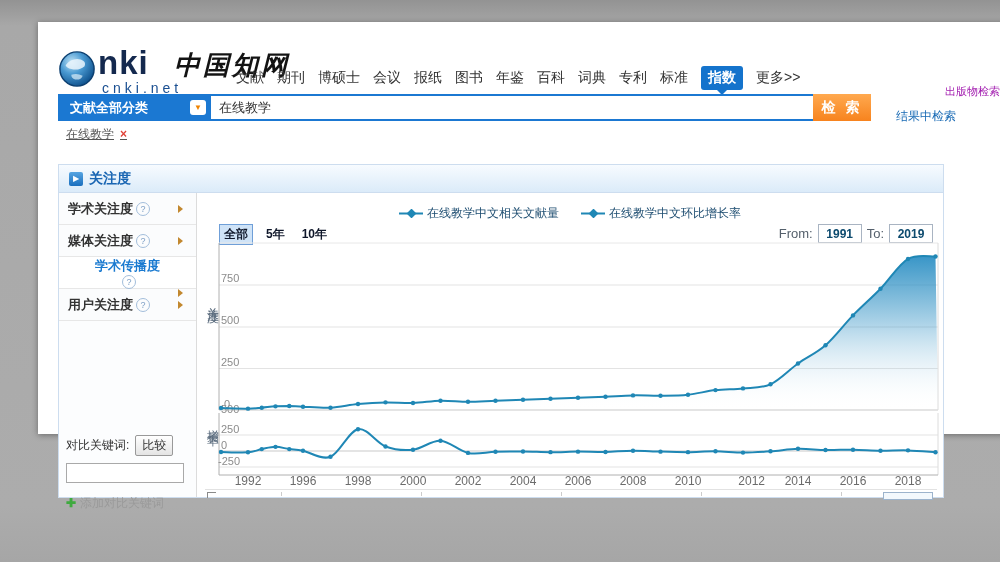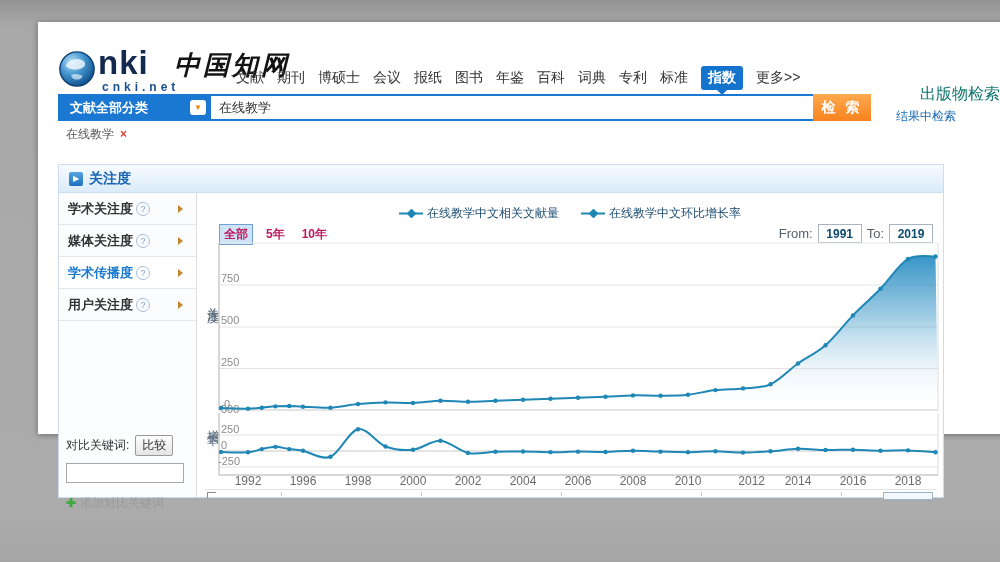--- a/index.html
+++ b/index.html
@@ -10,72 +10,72 @@
   }
   .card{position:absolute;left:38px;top:22px;width:924px;height:412px;background:#fff;
         box-shadow:0 1px 6px rgba(0,0,0,.38);padding-left:44px;}
 
   
   .logo{position:absolute;left:20px;top:24px;height:48px;}
   .globe{position:absolute;left:0;top:4px;width:38px;height:38px;}
   .brand{position:absolute;left:40px;top:-2px;font-size:33px;font-weight:bold;color:#14294e;letter-spacing:1px;}
   .brand-cn{position:absolute;left:116px;top:2px;font-family:"DejaVu Serif",serif;font-style:italic;
             font-weight:bold;font-size:26px;color:#131313;white-space:nowrap;letter-spacing:3px;}
-  .domain{position:absolute;left:44px;top:34px;font-size:12px;font-weight:bold;color:#1a4f91;letter-spacing:4px;}
+  .domain{position:absolute;left:44px;top:34px;font-size:14px;font-weight:normal;color:#1a4f91;letter-spacing:4px;}
 
   .nav{position:absolute;left:198px;top:44px;display:flex;gap:13px;align-items:center;font-size:14px;color:#333;}
   .nav-item{cursor:pointer;position:relative;white-space:nowrap;}
   .nav-item.active{background:#1473cc;color:#fff;padding:3px 7px;border-radius:3px;font-weight:bold;}
   .nav-item.active .tip{position:absolute;left:50%;top:100%;margin-left:-5px;width:0;height:0;
         border:5px solid transparent;border-top-color:#1473cc;}
-  .pub-link{position:absolute;right:6px;top:62px;font-size:16px;color:#0f766e;cursor:pointer;}
+  .pub-link{position:absolute;right:6px;top:62px;font-size:11px;color:#a21caf;cursor:pointer;}
   .results-link{position:absolute;right:50px;top:86px;font-size:12px;color:#1a6bb5;cursor:pointer;}
 
   
   .search-row{position:absolute;left:20px;top:72px;display:flex;height:27px;}
   .category{width:136px;background:#1b78d2;color:#fff;font-size:13px;font-weight:bold;
             display:flex;align-items:center;padding:0 5px 0 12px;cursor:pointer;}
   .category .chev{margin-left:auto;width:16px;height:15px;background:#fff;border-radius:3px;
                   color:#f08300;font-size:8px;line-height:15px;text-align:center;}
   .search-input{width:586px;border:2px solid #1b78d2;border-left:none;border-right:none;
                 font-size:13px;color:#333;padding:0 8px;outline:none;}
   .search-btn{width:58px;background:linear-gradient(#ffa94f,#f7831e);color:#fff;border:none;
               font-size:14px;font-weight:bold;letter-spacing:3px;cursor:pointer;}
-  .tag{position:absolute;left:28px;top:104px;font-size:12px;color:#555;}
+  .tag{position:absolute;left:28px;top:104px;font-size:12px;color:#555;text-decoration:underline;}
   .tag .x{color:#e0443a;font-weight:bold;margin-left:6px;cursor:pointer;}
 
   
   .panel{position:absolute;left:20px;top:142px;width:884px;height:332px;border:1px solid #cdddef;background:#fff;}
   .panel-header{height:27px;background:linear-gradient(#f7fbff,#dbebf9);border-bottom:1px solid #cdddef;
                 display:flex;align-items:center;padding-left:10px;}
   .panel-icon{width:14px;height:14px;background:linear-gradient(#57a5e2,#1a6fbe);border-radius:2px;
               color:#fff;font-size:8px;line-height:14px;text-align:center;margin-right:6px;}
   .panel-title{font-size:14px;font-weight:bold;color:#1a66b3;}
 
   .sidebar{position:absolute;left:0;top:28px;bottom:0;width:137px;border-right:1px solid #dcdcdc;background:#fcfdfe;}
   .side-item{height:31px;border-bottom:1px solid #e7e7e7;display:flex;align-items:center;
              padding:0 9px;font-size:13px;color:#333;font-weight:bold;cursor:pointer;background:#fbfcfd;justify-content:space-between;}
-  .side-item.selected{color:#1a7ad0;background:#fff;}
+  .side-item.selected{color:#1a7ad0;background:#fff;flex-direction:column;}
   .help{width:12px;height:12px;border:1px solid #a3bedb;border-radius:50%;font-size:9px;line-height:12px;
         text-align:center;color:#7d9fc5;margin-left:3px;font-weight:normal;flex:none;}
   .side-arrow{margin-left:auto;width:0;height:0;border:4px solid transparent;border-left:5px solid #c2882f;}
   .compare{position:absolute;left:7px;top:242px;width:124px;font-size:12px;color:#333;}
   .compare-btn{border:1px solid #999;background:linear-gradient(#fff,#e4e4e4);font-size:12px;
                padding:1px 6px;margin-left:6px;border-radius:2px;color:#333;cursor:pointer;}
   .compare-input{width:112px;height:16px;border:1px solid #a9a9a9;margin-top:7px;outline:none;}
   .add-compare{margin-top:12px;color:#9a9a9a;cursor:pointer;}
   .plus{color:#3faa3f;font-weight:bold;margin-right:4px;}
 
   
   .chart{position:absolute;left:138px;top:28px;right:0;bottom:0;}
   .legend{position:absolute;left:0;right:0;top:12px;display:flex;justify-content:center;gap:22px;
           font-size:12px;color:#1c4c70;align-items:center;}
   .legend-item{display:flex;align-items:center;gap:4px;}
   .controls-left{position:absolute;left:22px;top:31px;display:flex;gap:9px;align-items:center;}
-  .tab{font-size:12px;font-weight:bold;color:#be185d;cursor:pointer;padding:1px 4px;}
+  .tab{font-size:12px;font-weight:bold;color:#0f172a;cursor:pointer;padding:1px 4px;}
   .tab.selected{border:1px solid #6f9fd8;background:#cfe3f7;}
   .controls-right{position:absolute;right:10px;top:31px;display:flex;gap:5px;align-items:center;
                   font-size:13px;color:#55606c;}
   .year-box{width:42px;height:17px;border:1px solid #a9b4c2;text-align:center;font-size:12px;
             font-weight:bold;color:#0c4a6e;outline:none;padding:0;}
   .ytitle{position:absolute;left:7px;writing-mode:vertical-rl;font-size:12px;color:#5a6b7d;letter-spacing:2px;}
   #chartUpper{position:absolute;left:4px;top:48px;}
   #chartLower{position:absolute;left:4px;top:220px;}
   .xlabels{position:absolute;left:4px;top:281px;height:14px;font-size:12px;color:#6b6b6b;}
   .xlabels span{position:absolute;width:44px;text-align:center;top:0;}

